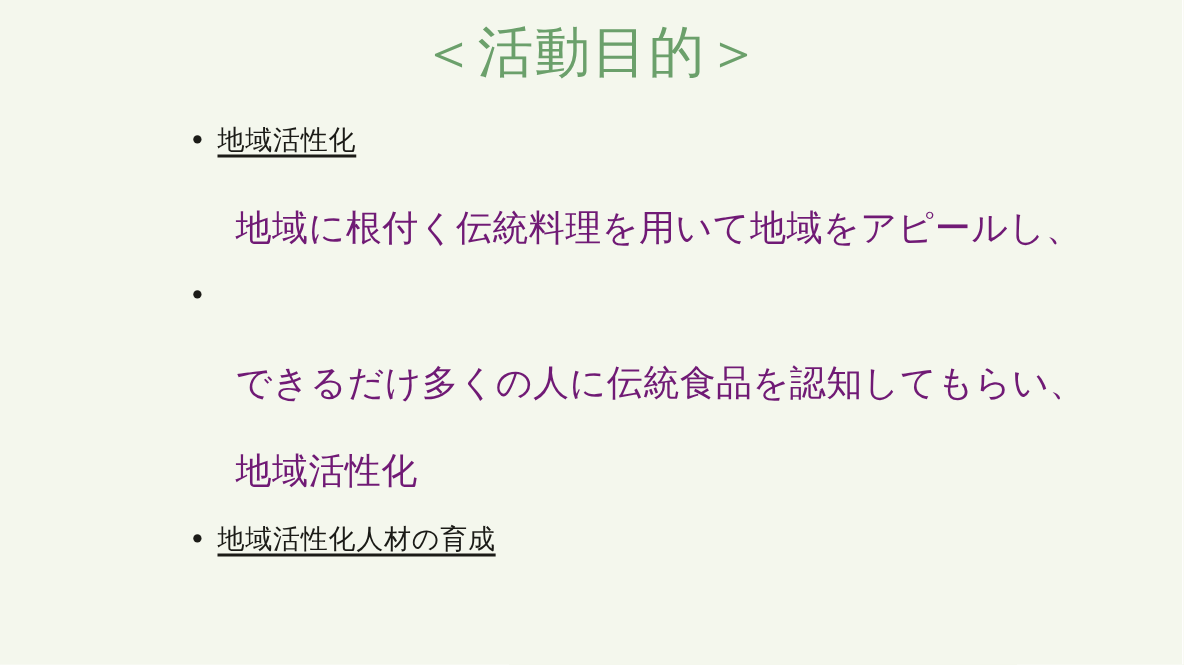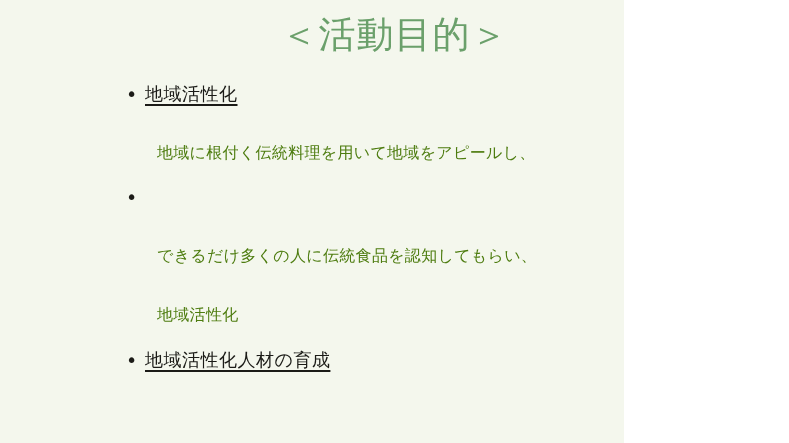--- a/index.html
+++ b/index.html
@@ -9,21 +9,21 @@
 
   body {
     width: 789px;
     height: 443px;
     overflow: hidden;
     font-family: "DejaVu Sans", "Liberation Sans", sans-serif;
   }
 
   #slide {
     position: relative;
-    width: 624px;
+    width: 788px;
     height: 443px;
     background: #f4f7ed;
     box-sizing: border-box;
   }
 
   
   #slide-title {
     position: absolute;
     top: 14px;
     left: 0;
@@ -74,23 +74,23 @@
     text-decoration-thickness: 1.5px;
     letter-spacing: 0.5px;
     white-space: nowrap;
   }
 
   .bullet-detail {
     margin: 6px 0 0 31px;
   }
 
   .detail-line {
-    font-size: 16px;
+    font-size: 24px;
     line-height: 31px;
-    color: #4d7c0f;
+    color: #701a75;
     letter-spacing: 0.3px;
     white-space: nowrap;
     margin-top: 28px;
   }
 
   
   #bullet-block-0 { margin-bottom: 14px; }
   #bullet-block-1 { margin-bottom: 15px; }
   #bullet-block-2 { margin-bottom: 0; }
 </style>

